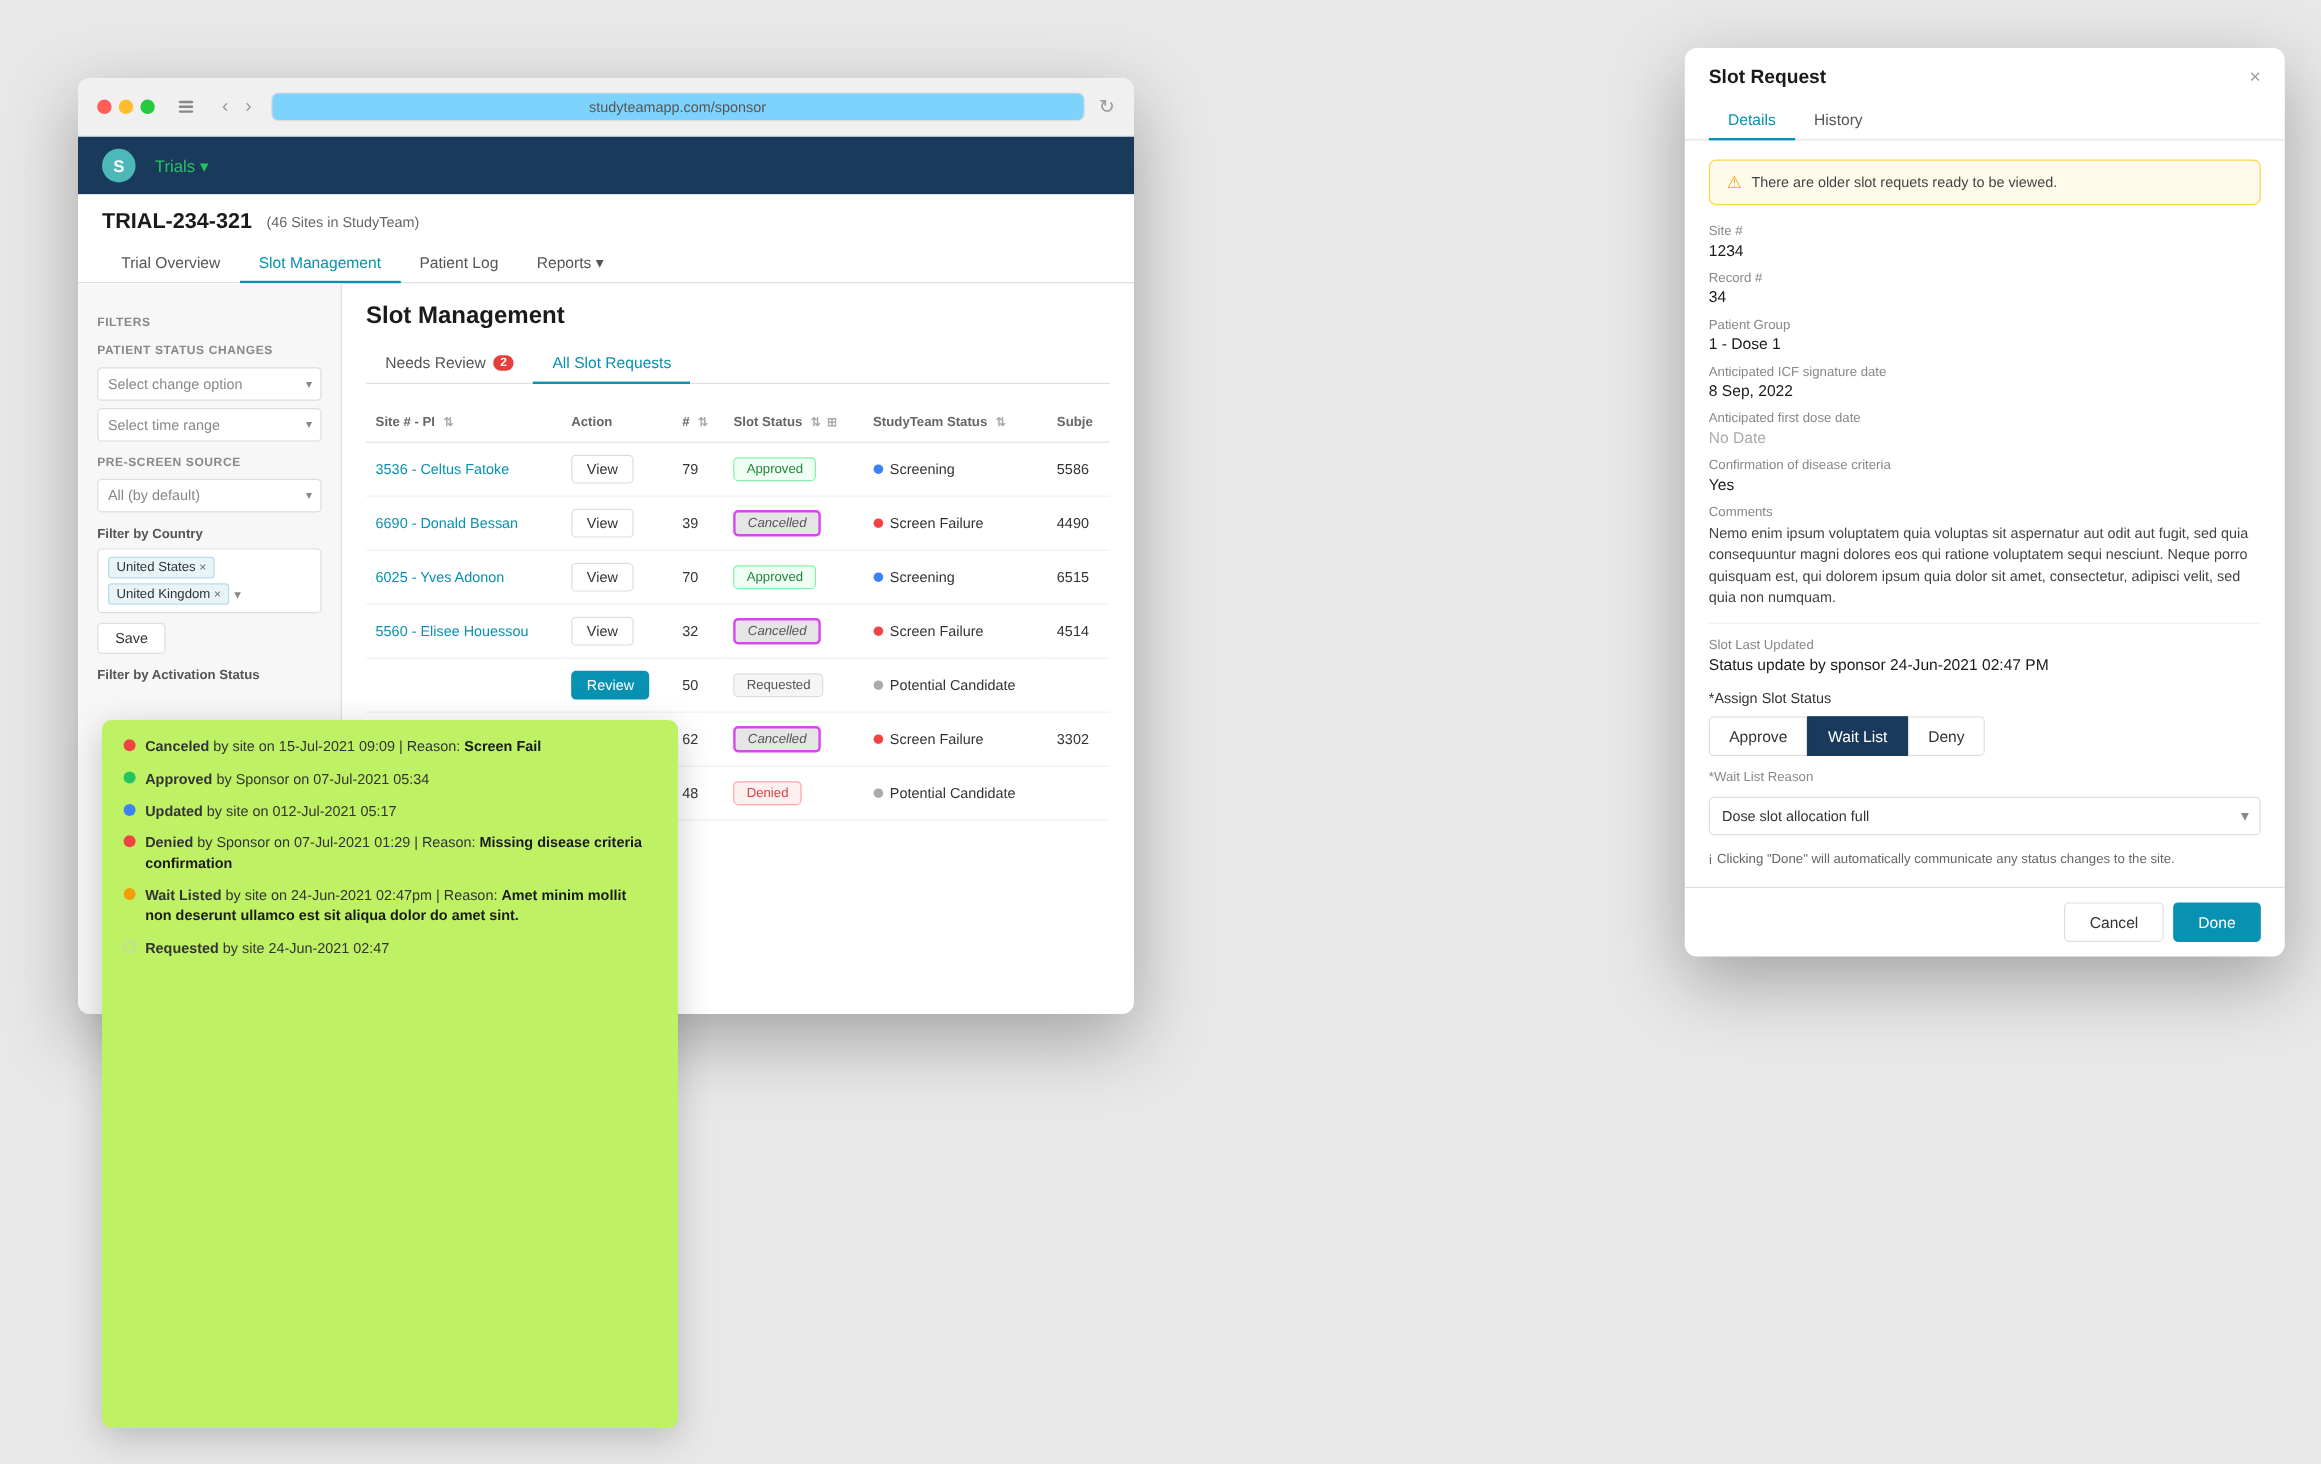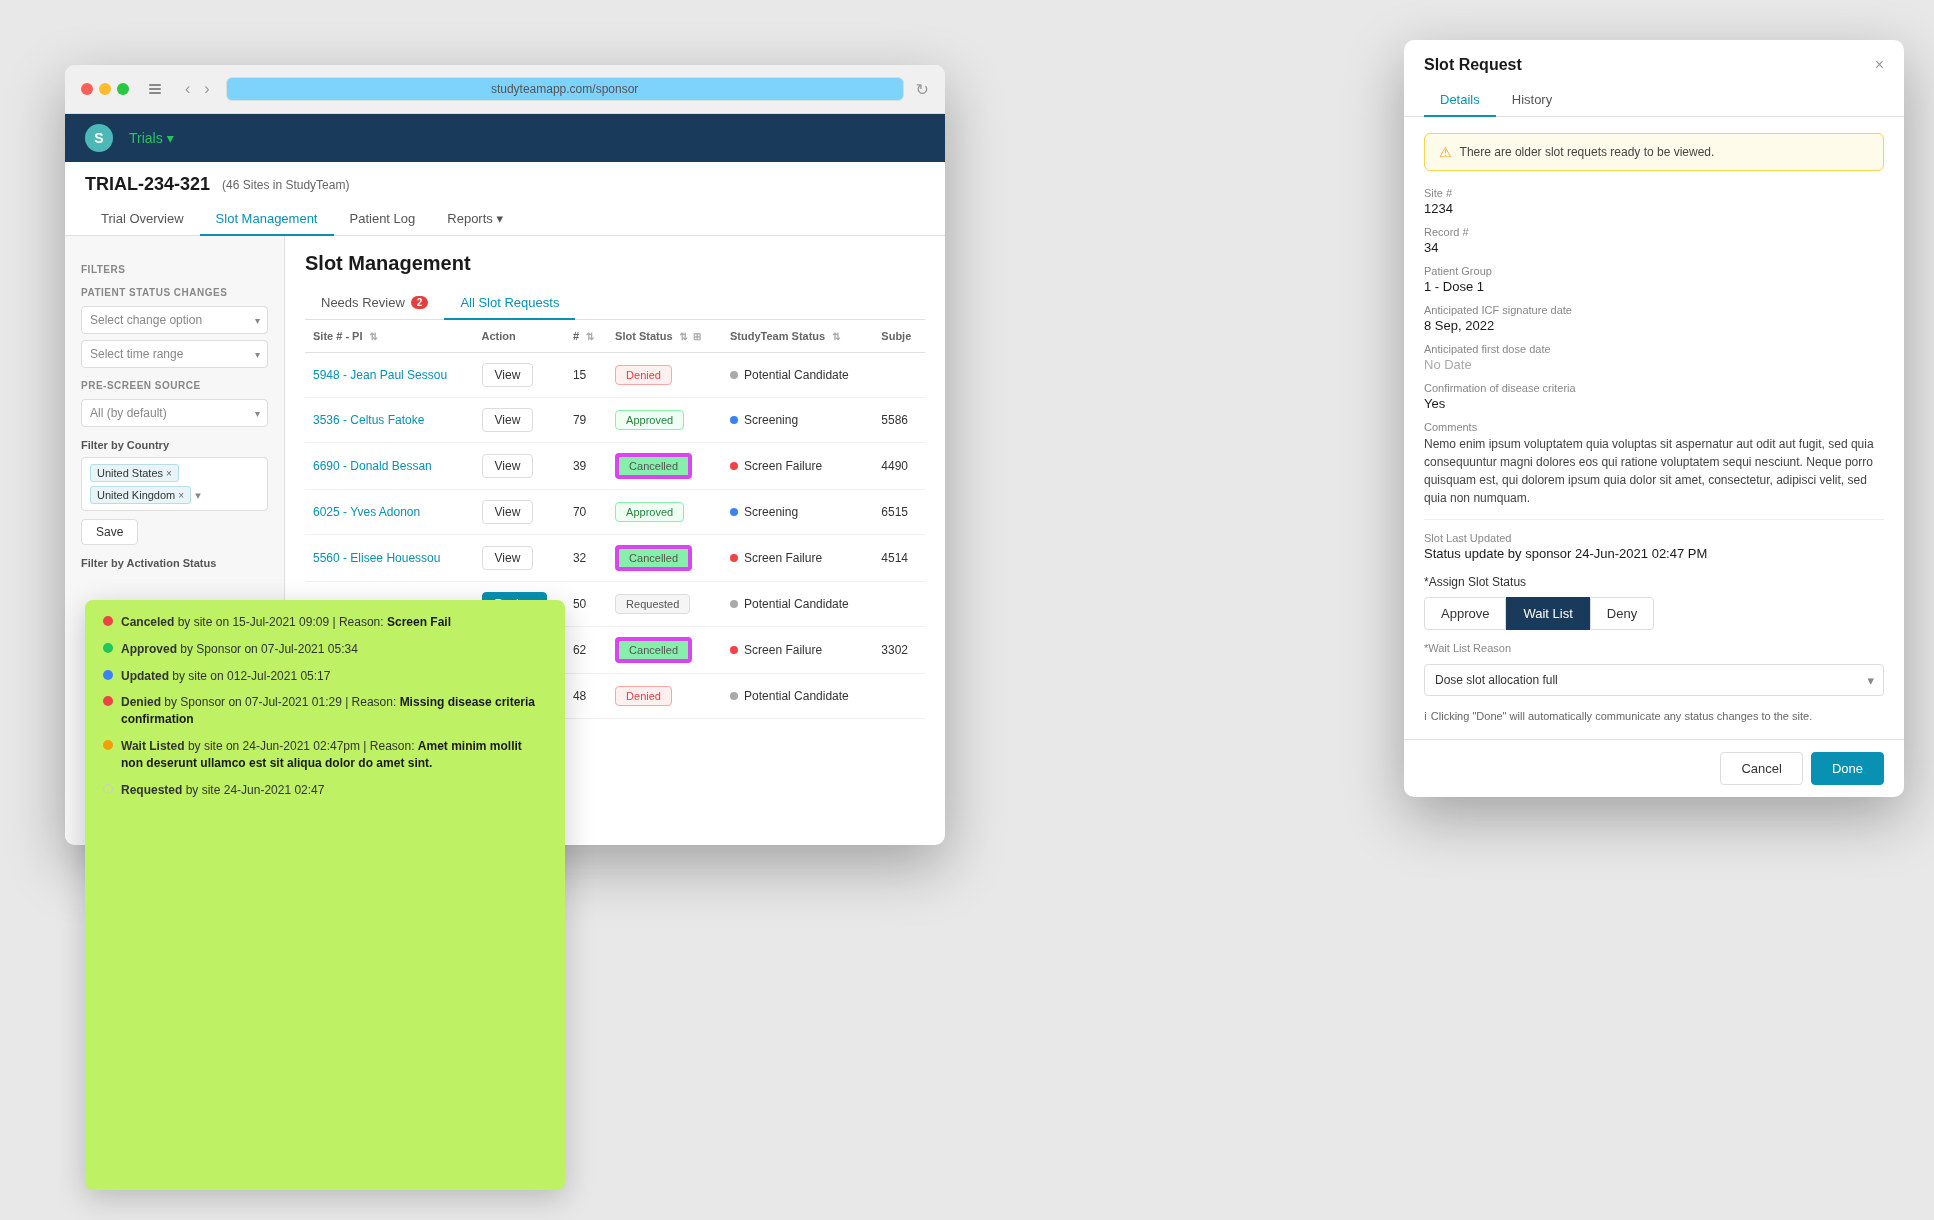--- a/index.html
+++ b/index.html
@@ -178,21 +178,21 @@
     }
     .section-title { font-size: 11px; font-weight: 600; color: #555; margin: 12px 0 6px; }
 
     
     .slot-panel {
       flex: 1;
       padding: 16px 20px;
       overflow: auto;
     }
     .panel-title { font-size: 20px; font-weight: 600; color: #1a1a1a; margin-bottom: 12px; }
-    .tabs-row { display: flex; gap: 0; border-bottom: 1px solid #e0e0e0; margin-bottom: 0; }
+    .tabs-row { display: flex; gap: 0; border-bottom: 1px solid #e0e0e0; margin-bottom: 16px; }
     .tab-btn {
       padding: 8px 16px;
       font-size: 13px;
       color: #555;
       cursor: pointer;
       border-bottom: 2px solid transparent;
       margin-bottom: -1px;
       display: flex; align-items: center; gap: 6px;
     }
     .tab-btn.active { color: #0891b2; border-bottom-color: #0891b2; font-weight: 500; }
@@ -226,21 +226,21 @@
     .status-badge {
       padding: 3px 10px;
       border-radius: 4px;
       font-size: 11px;
       font-weight: 500;
       display: inline-block;
     }
     .status-denied { background: #fff0f0; color: #e53e3e; border: 1px solid #fca5a5; }
     .status-requested { background: #f5f5f5; color: #555; border: 1px solid #ddd; }
     .status-approved { background: #f0fff4; color: #22863a; border: 1px solid #86efac; }
-    .status-cancelled { background: #86efac; color: #555; border: 4px solid #d946ef; }
+    .status-cancelled { background: #e5e5e5; color: #555; border: 2px solid #d946ef; font-style: italic; }
     .status-waitlist { background: #fffbeb; color: #d97706; border: 1px solid #fcd34d; }
     .view-btn {
       background: white;
       border: 1px solid #ddd;
       border-radius: 4px;
       padding: 4px 12px;
       font-size: 12px;
       color: #333;
       cursor: pointer;
     }
@@ -513,35 +513,20 @@
               Slot Status <span class="sort-icon">⇅</span>
               <span class="filter-icon">⊞</span>
             </th>
             <th>
               StudyTeam Status <span class="sort-icon">⇅</span>
             </th>
             <th>Subje</th>
           </tr>
         </thead>
         <tbody id="slot-table-body">
-        <tr>
-      <td><a class="site-link" href="#">5948 - Jean Paul Sessou</a></td>
-      <td><button class="view-btn">View</button></td>
-      <td>15</td>
-      <td>
-        <span class="status-badge status-denied">Denied</span>
-      </td>
-      <td>
-        <div class="study-status">
-          <div class="dot-status dot-grey"></div>
-          <span>Potential Candidate</span>
-        </div>
-      </td>
-      <td></td>
-    </tr>
             <tr>
       <td><a class="site-link" href="#">3536 - Celtus Fatoke</a></td>
       <td><button class="view-btn">View</button></td>
       <td>79</td>
       <td>
         <span class="status-badge status-approved">Approved</span>
       </td>
       <td>
         <div class="study-status">
           <div class="dot-status dot-blue"></div>

